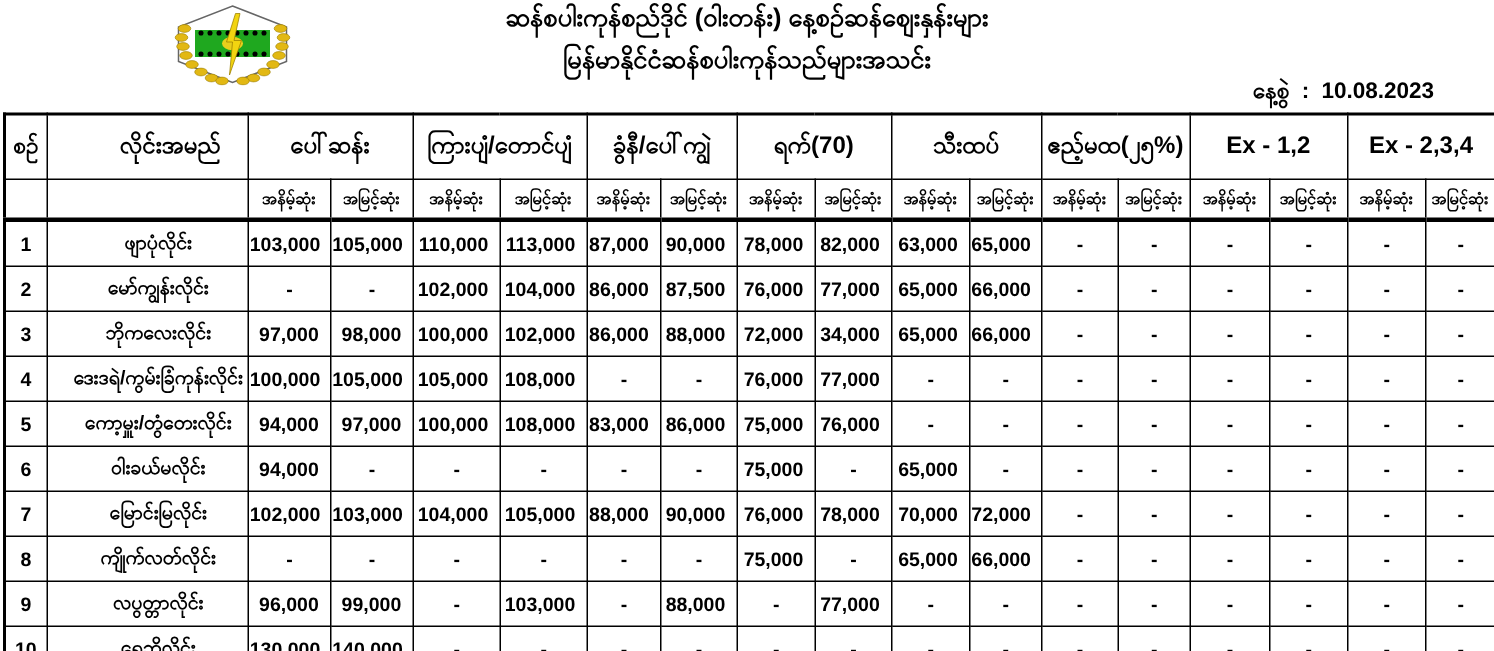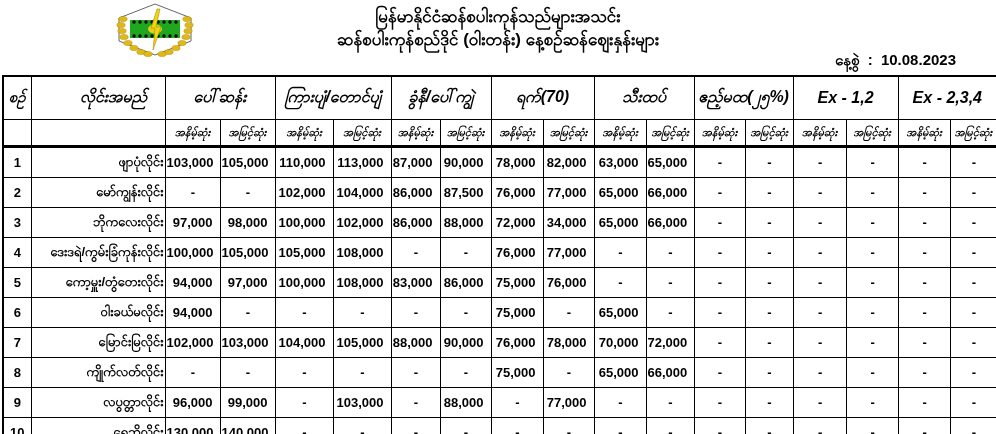--- a/index.html
+++ b/index.html
@@ -14,28 +14,28 @@
   .title-line.first{padding-top:5px;}
   .dateline{position:absolute;top:50px;right:40px;font-weight:bold;font-size:15px;white-space:nowrap;}
   .dateline span{margin-left:4px;}
 
   table.price{
     border-collapse:collapse;table-layout:fixed;
     width:992px;margin:0 2px;background:#fff;
   }
   table.price{border:2px solid #000;}
   table.price th,table.price td{border:1px solid #000;overflow:hidden;white-space:nowrap;}
-  thead th{font-weight:bold;text-align:center;vertical-align:middle;background:#fff;font-style:italic;}
+  thead th{font-weight:bold;text-align:center;vertical-align:middle;background:#fff;}
   .group-th{font-size:16px;height:40px;}
   .serial-th{font-size:15px;}
   .name-th{font-size:16px;padding-left:32px;}
   .sub-th{font-size:11px;height:23px;border-bottom:3px solid #000 !important;margin-top:40px;}
   tbody td{height:27px;font-size:13px;font-weight:bold;vertical-align:middle;}
   .no-td{text-align:center;font-size:13px;}
-  .name-td{text-align:right;padding-left:16px;font-size:13px;}
+  .name-td{text-align:center;padding-left:16px;font-size:13px;}
   .val-td{text-align:right;padding-right:7px;}
   .val-td.dash{text-align:center;padding-right:0;}
 </style>
 </head>
 <body>
 
 <div class="hdr">
   <svg class="logo" viewBox="0 0 94 54">
     <polygon points="47,1 83,15 83,38 47,52 11,38 11,15" fill="#ffffff" stroke="#666666" stroke-width="1"></polygon>
     <g fill="#e2b813" stroke="#9a7d00" stroke-width="0.4">
@@ -71,22 +71,22 @@
         <circle cx="38" cy="33" r="1.7"></circle>
       <circle cx="44" cy="33" r="1.7"></circle>
         <circle cx="50" cy="33" r="1.7"></circle>
         <circle cx="56" cy="33" r="1.7"></circle>
       <circle cx="62" cy="33" r="1.7"></circle>
         <circle cx="68" cy="33" r="1.7"></circle>
     </g>
     <ellipse cx="47" cy="26" rx="7" ry="4.5" fill="#e8cf1c"></ellipse>
     <polygon points="49,6 43,25 47,25 45,47 53,24 48,24 52,6" fill="#f2d410" stroke="#9a7d00" stroke-width="0.5"></polygon>
   </svg>
+  <div class="title-line">ဆန်စပါးကုန်စည်ဒိုင် (ဝါးတန်း) နေ့စဉ်ဆန်ဈေးနှန်းများ</div>
   <div class="title-line first">မြန်မာနိုင်ငံဆန်စပါးကုန်သည်များအသင်း</div>
-  <div class="title-line">ဆန်စပါးကုန်စည်ဒိုင် (ဝါးတန်း) နေ့စဉ်ဆန်ဈေးနှန်းများ</div>
   <div class="dateline">
     <span>နေ့စွဲ</span>
     <span>:</span>
     <span>10.08.2023</span>
   </div>
 </div>
 
 <table class="price">
   <colgroup>
     <col style="width:28px">

